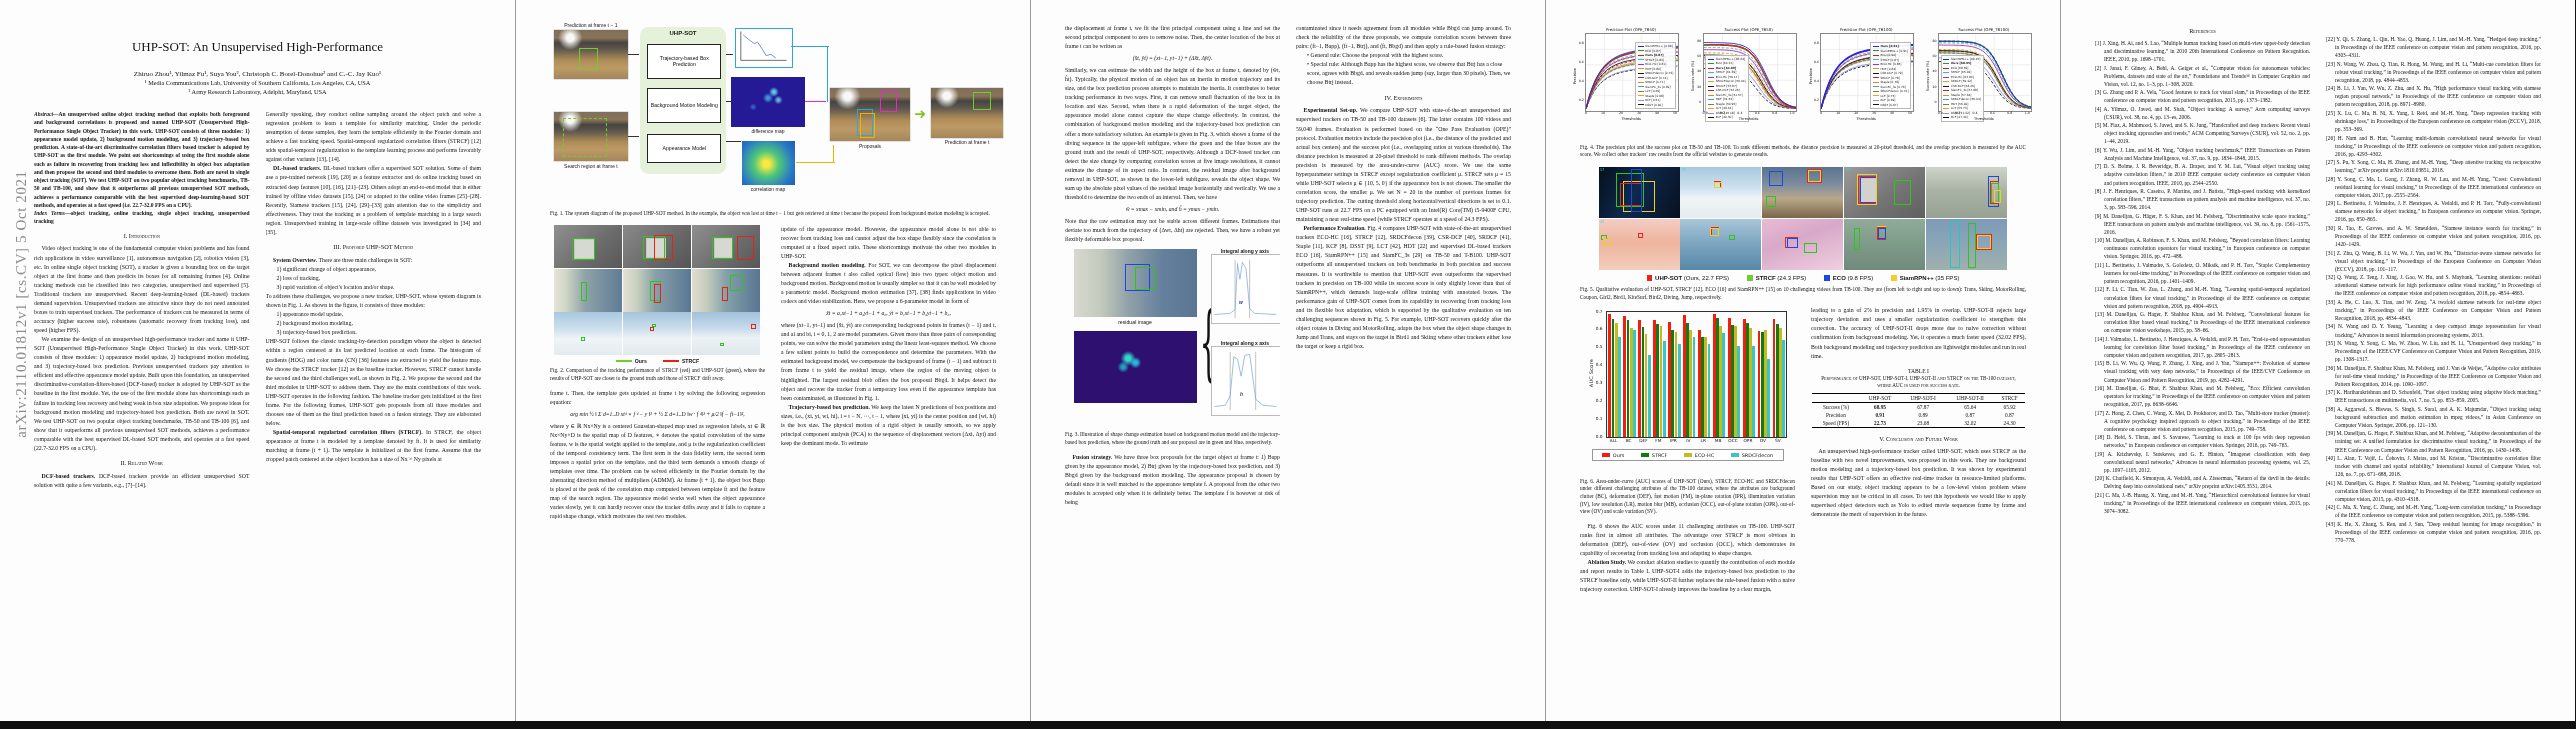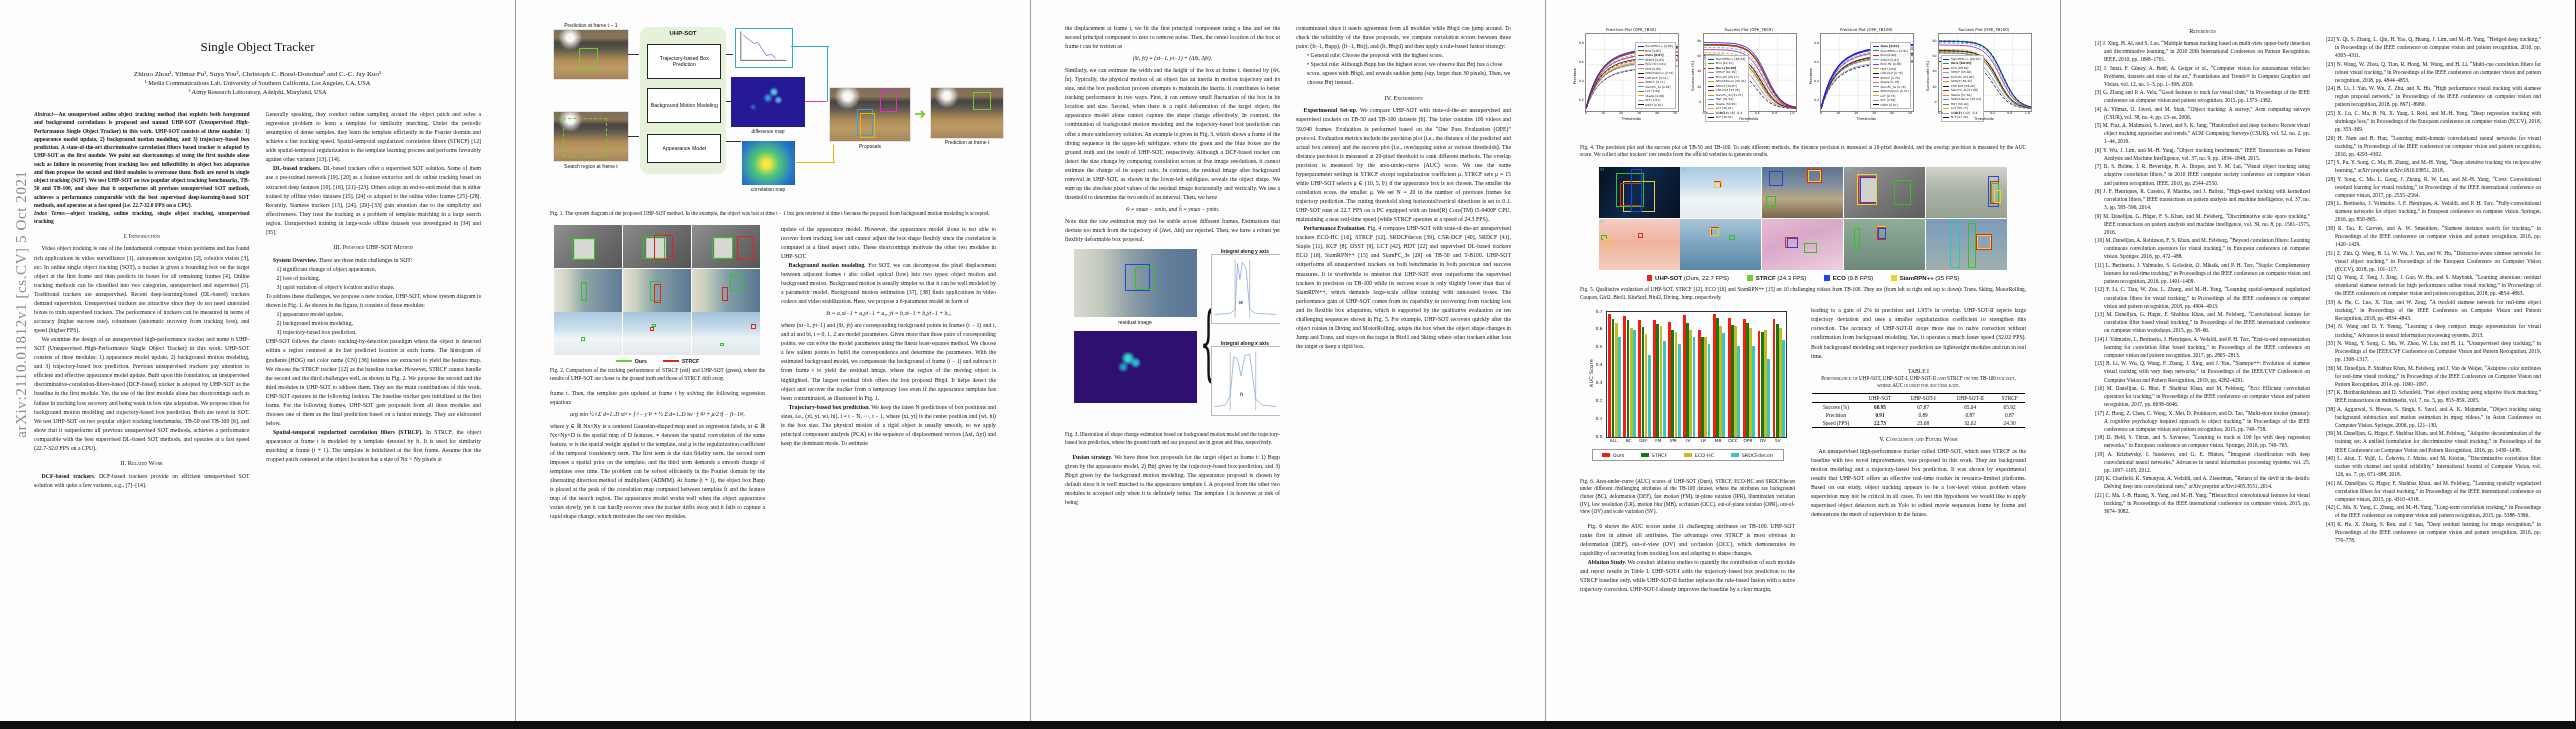--- a/index.html
+++ b/index.html
@@ -145,21 +145,21 @@
   .spacer44{height:35px;}
 </style>
 </head>
 <body>
 
 <div class="strip">
 
   <div class="page">
     <div class="watermark">arXiv:2110.01812v1  [cs.CV]  5 Oct 2021</div>
     <div class="ptitle">
-      <div>Single Object Tracker</div>
+      <div>UHP-SOT: An Unsupervised High-Performance</div>
     </div>
     <div class="authors">Zhiruo Zhou¹, Yilmaz Fu¹, Suya You², Christoph C. Borel-Donohue² and C.-C. Jay Kuo¹</div>
     <div class="affil">¹ Media Communications Lab, University of Southern California, Los Angeles, CA, USA</div>
     <div class="affil">² Army Research Laboratory, Adelphi, Maryland, USA</div>
     <div class="cols">
       <div class="col">
         <div>
             <div class="blk abs noind"><span class="blead">Abstract—</span><span>An unsupervised online object tracking method that exploits both foreground and background correlations is proposed and named UHP-SOT (Unsupervised High-Performance Single Object Tracker) in this work. UHP-SOT consists of three modules: 1) appearance model update, 2) background motion modeling, and 3) trajectory-based box prediction. A state-of-the-art discriminative correlation filters based tracker is adopted by UHP-SOT as the first module. We point out shortcomings of using the first module alone such as failure in recovering from tracking loss and inflexibility in object box adaptation and then propose the second and third modules to overcome them. Both are novel in single object tracking (SOT). We test UHP-SOT on two popular object tracking benchmarks, TB-50 and TB-100, and show that it outperforms all previous unsupervised SOT methods, achieves a performance comparable with the best supervised deep-learning-based SOT methods, and operates at a fast speed (i.e. 22.7-32.0 FPS on a CPU).</span></div>
             <div class="blk abs noind"><span class="blead">Index Terms—</span><span>object tracking, online tracking, single object tracking, unsupervised tracking</span></div>
             <div class="blk h"><span class="blead"></span><span>I. Introduction</span></div>

